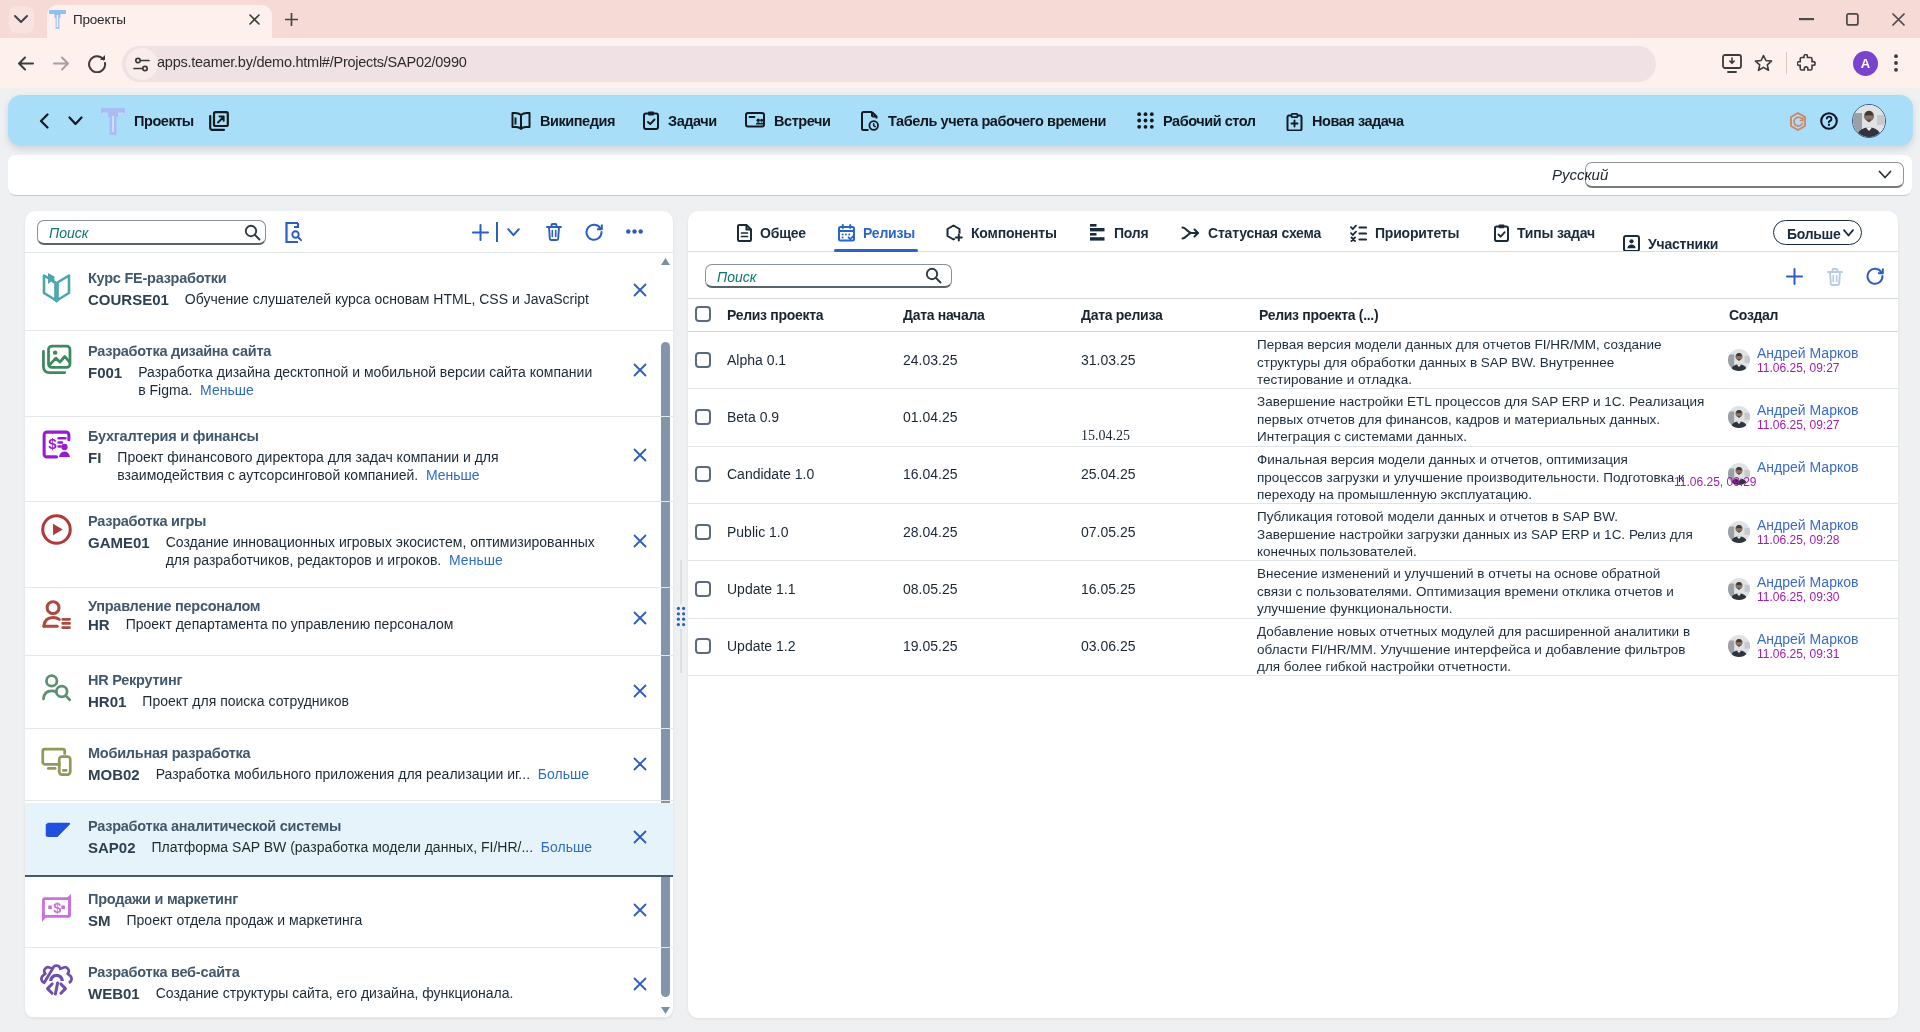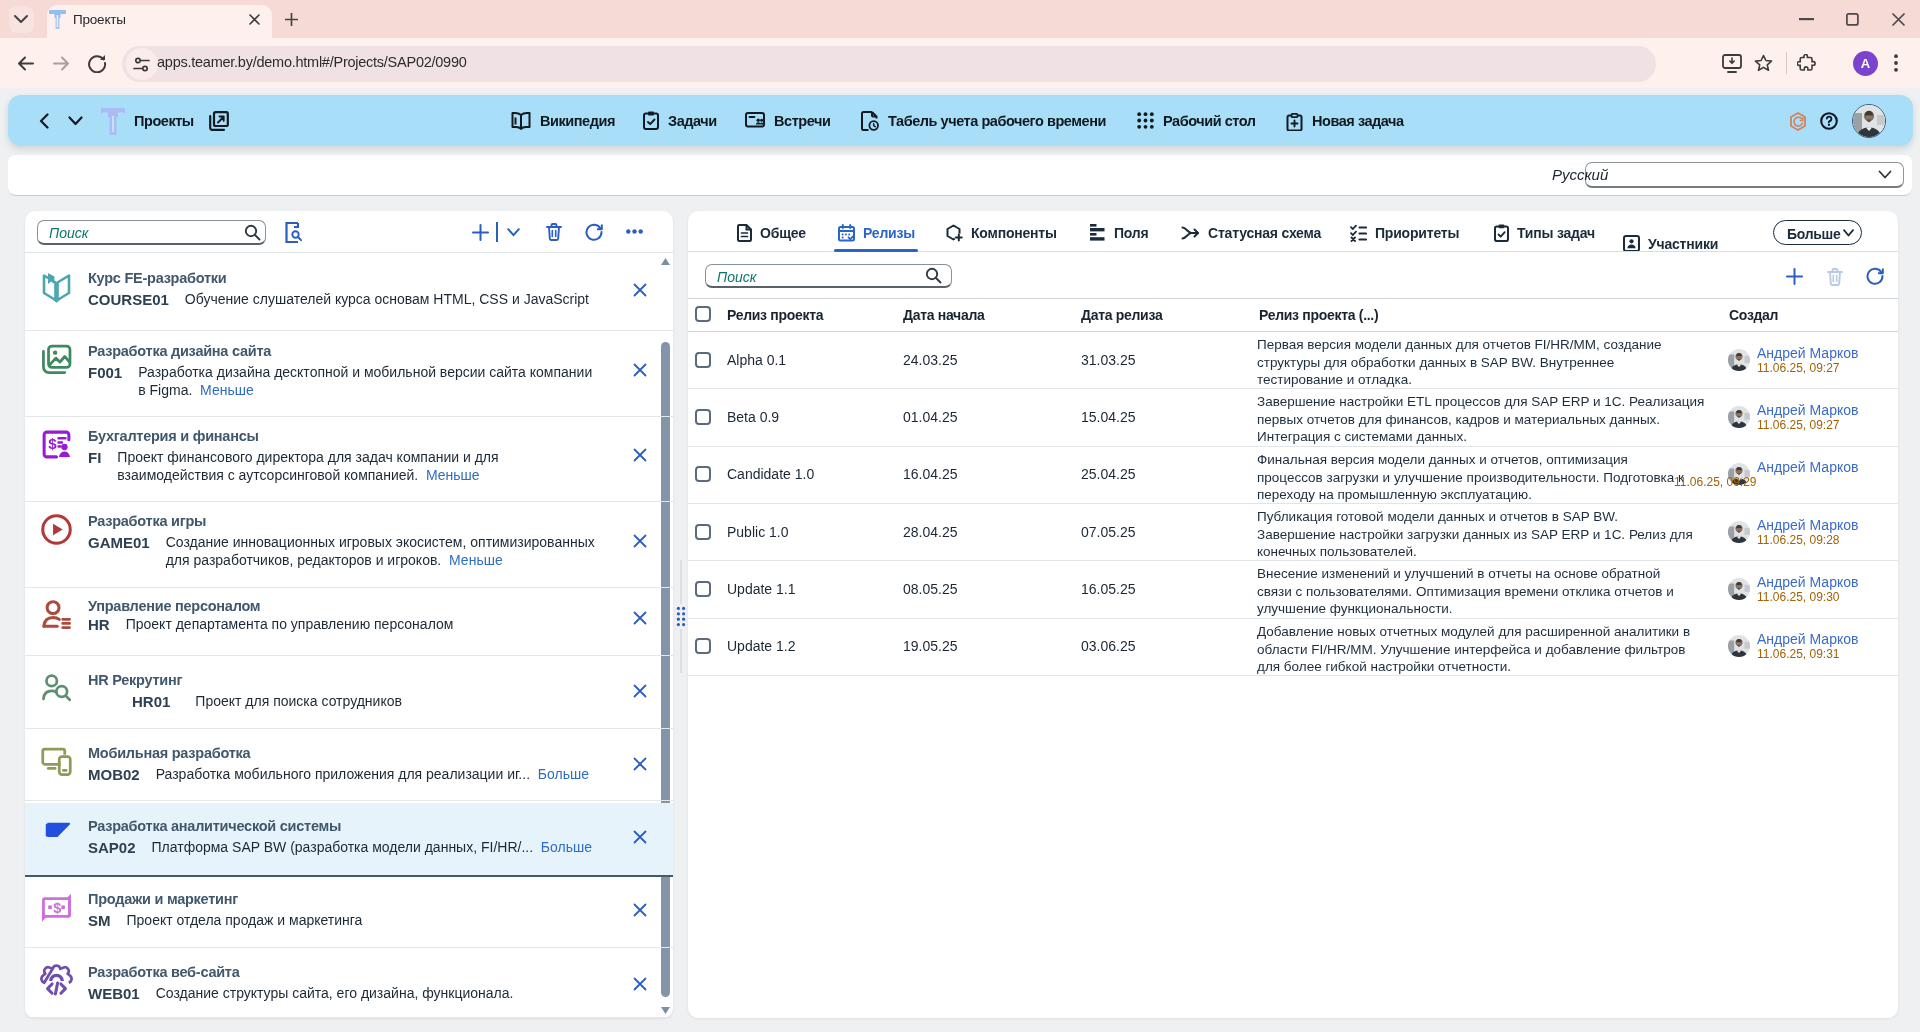--- a/index.html
+++ b/index.html
@@ -28,21 +28,21 @@
 .rcode{font-weight:bold;font-size:15px;color:#2e4152;}
 .lnk{color:#2f6cc4;}
 
 .tabitem{position:absolute;height:39px;display:flex;align-items:center;gap:8px;font-size:14px;letter-spacing:-0.2px;font-weight:bold;color:#1a2b3c;}
 .cbx{position:absolute;width:16px;height:16px;border:2px solid #5b6b7c;border-radius:4px;background:#fff;}
 .th{position:absolute;font-size:14px;letter-spacing:-0.3px;font-weight:bold;color:#19242f;}
 .td{position:absolute;font-size:14px;color:#1b2736;}
 .desc{position:absolute;font-size:13.5px;color:#1d2d3e;line-height:17.5px;}
 .avat{position:absolute;width:22px;height:22px;border-radius:50%;overflow:hidden;}
 .uname{position:absolute;font-size:14px;color:#3b6bc9;}
-.udate{position:absolute;font-size:12px;color:#a16207;}
+.udate{position:absolute;font-size:12px;color:#a21caf;}
 .rdiv{position:absolute;left:0;width:1210px;height:1px;background:#e2e5e8;}
 </style></head>
 <body>
 
 <div id="tabstrip"></div>
 <div id="tabchev"></div>
 <svg class="abs" style="left:13px;top:13px" width="16" height="12" viewBox="0 0 16 12">
     <path d="M2 3l6 6 6-6" fill="none" stroke="#444" stroke-width="2" stroke-linecap="round" stroke-linejoin="round"></path>
   </svg>
 <div id="activetab"></div>
@@ -361,21 +361,21 @@
         <g fill="none" stroke="#5d8f72" stroke-width="2">
           <circle cx="8.5" cy="6.5" r="3.8"></circle>
           <path d="M2.5 19.5c.4-3.8 2.7-5.7 6-5.7 1.3 0 2.4.3 3.4.9" stroke-linecap="round"></path>
           <circle cx="15.8" cy="14.2" r="3.9"></circle>
           <path d="M18.6 17.2l3 3" stroke-linecap="round"></path>
         </g>
       </svg>
     </div>
 <div class="abs" style="left:88px;top:671px;width:540px;">
       <div class="rtitle">HR Рекрутинг</div>
-      <div class="rbody" style="display:flex;gap:25px;margin-top:3px;margin-left:44px;">
+      <div class="rbody" style="display:flex;gap:16px;margin-top:3px;">
         <span class="rcode">HR01</span>
         <span>Проект для поиска сотрудников</span>
       </div>
     </div>
 <svg class="abs" style="left:632px;top:683px" width="16" height="16" viewBox="0 0 16 16">
       <path d="M2.5 2.5l11 11M13.5 2.5l-11 11" stroke="#2b5ec0" stroke-width="1.8" stroke-linecap="round"></path>
     </svg>
 <div class="abs" style="left:25px;top:729px;width:648px;height:72px;border-bottom:1px solid #e4e7ea;"></div>
 <div class="abs" style="left:40px;top:745px;">
       <svg width="33" height="33" viewBox="0 0 24 24">
@@ -589,21 +589,21 @@
         <path d="M4 32c1-7 6-9.5 12-9.5S27 25 28 32z" fill="#30343c"></path>
         <path d="M13 22.8L16 26l3-3.2-1.2-.6h-3.6z" fill="#f0ece8"></path>
       </svg>
     </div>
 <div class="uname" style="left:1757px;top:345px;">Андрей Марков</div>
 <div class="udate" style="left:1757px;top:361px;">11.06.25, 09:27</div>
 <div class="rdiv" style="left:688px;top:446px;"></div>
 <div class="cbx" style="left:695px;top:409px;"></div>
 <div class="td" style="left:727px;top:409px;">Beta 0.9</div>
 <div class="td" style="left:903px;top:409px;">01.04.25</div>
-<div class="td" style="left:1081px;top:409px;">15.04.25</div>
+<div class="td" style="left:1081px;top:428px;font-family:Liberation Serif, serif;">15.04.25</div>
 <div class="desc" style="left:1257px;top:393px;">Завершение настройки ETL процессов для SAP ERP и 1С. Реализация<br>первых отчетов для финансов, кадров и материальных данных.<br>Интеграция с системами данных.</div>
 <div class="avat" style="left:1728px;top:406px;">
       <svg width="22" height="22" viewBox="0 0 32 32">
         <rect width="32" height="32" fill="#dfe3e6"></rect>
         <rect x="0" y="8" width="9" height="24" fill="#9aa0a5"></rect>
         <rect x="24" y="10" width="8" height="10" fill="#c6cacd"></rect>
         <circle cx="16" cy="11" r="5.2" fill="#8a7361"></circle>
         <path d="M12 9.5c.5-2.6 2-3.7 4-3.7s3.6 1.1 4 3.7c0 1-.5 1.4-1 1l-3-.2-3 .4c-.6.3-1.1-.2-1-1.2z" fill="#3e3a36"></path>
         <path d="M13.5 14.5c.7 1.4 1.5 2.8 2.5 2.8s1.8-1.4 2.5-2.8z" fill="#5c4f44"></path>
         <path d="M4 32c1-7 6-9.5 12-9.5S27 25 28 32z" fill="#30343c"></path>

